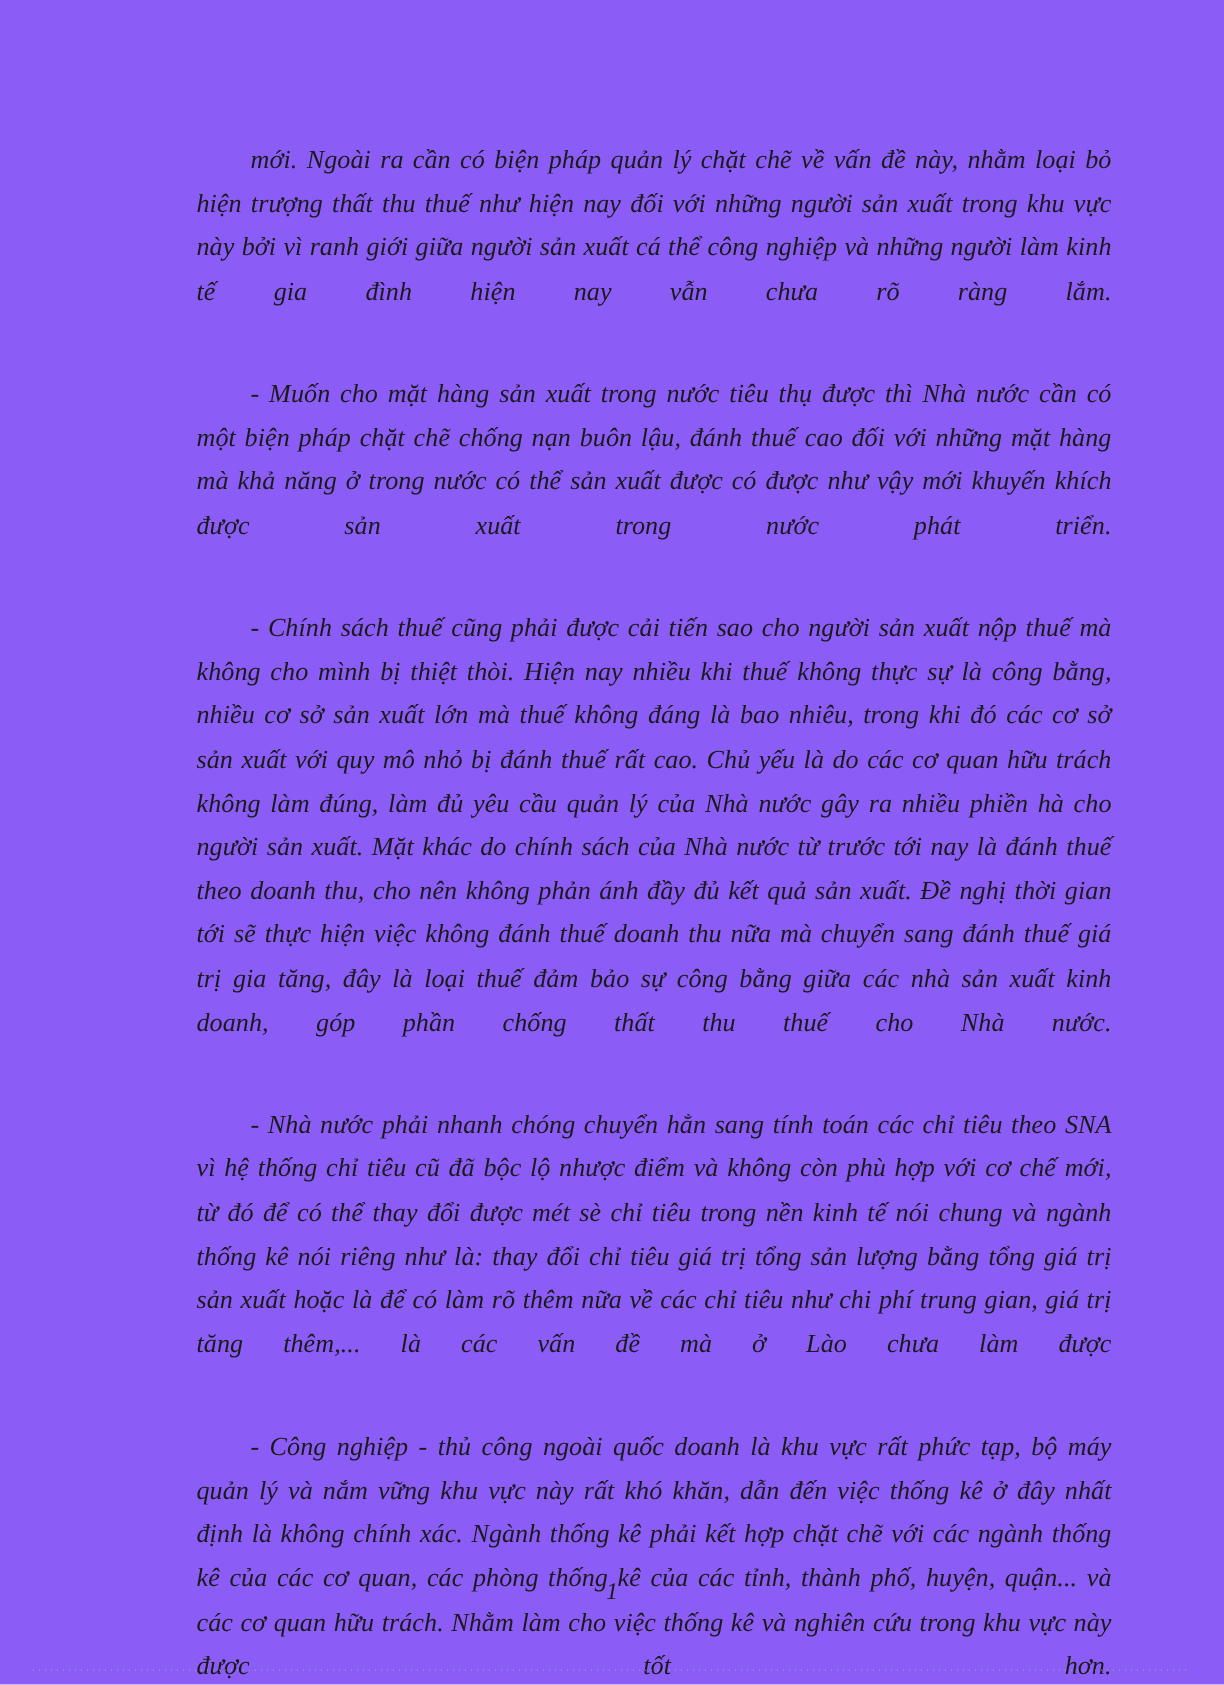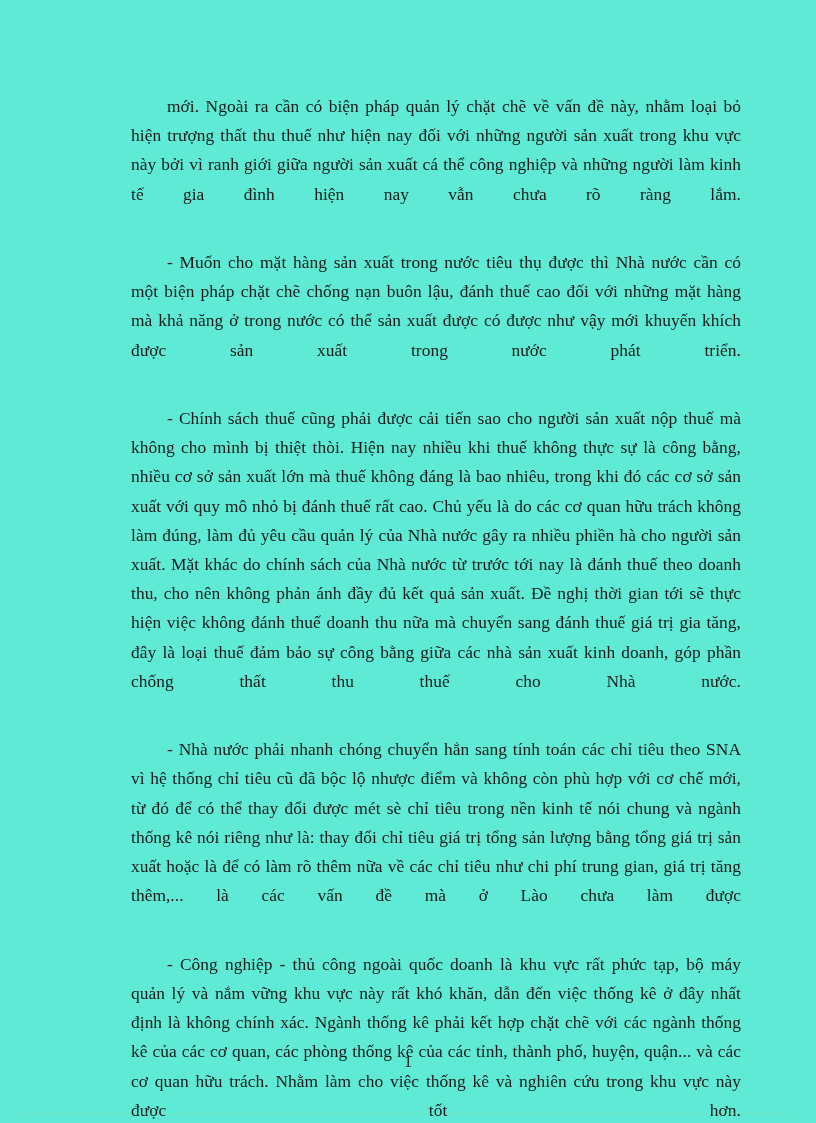--- a/index.html
+++ b/index.html
@@ -13,21 +13,22 @@
     height: 1123px;
     position: relative;
     overflow: hidden;
     font-family: "Liberation Serif", "DejaVu Serif", serif;
     color: #1a1a1a;
   }
 
   .page {
     position: absolute;
     inset: 0;
-    background: #5eead4;
+    background: #8b5cf6;
+    font-style: italic;
   }
 
   .text-column {
     position: absolute;
     left: 131px;
     top: 92px;
     width: 610px;
   }
 
   .para {

